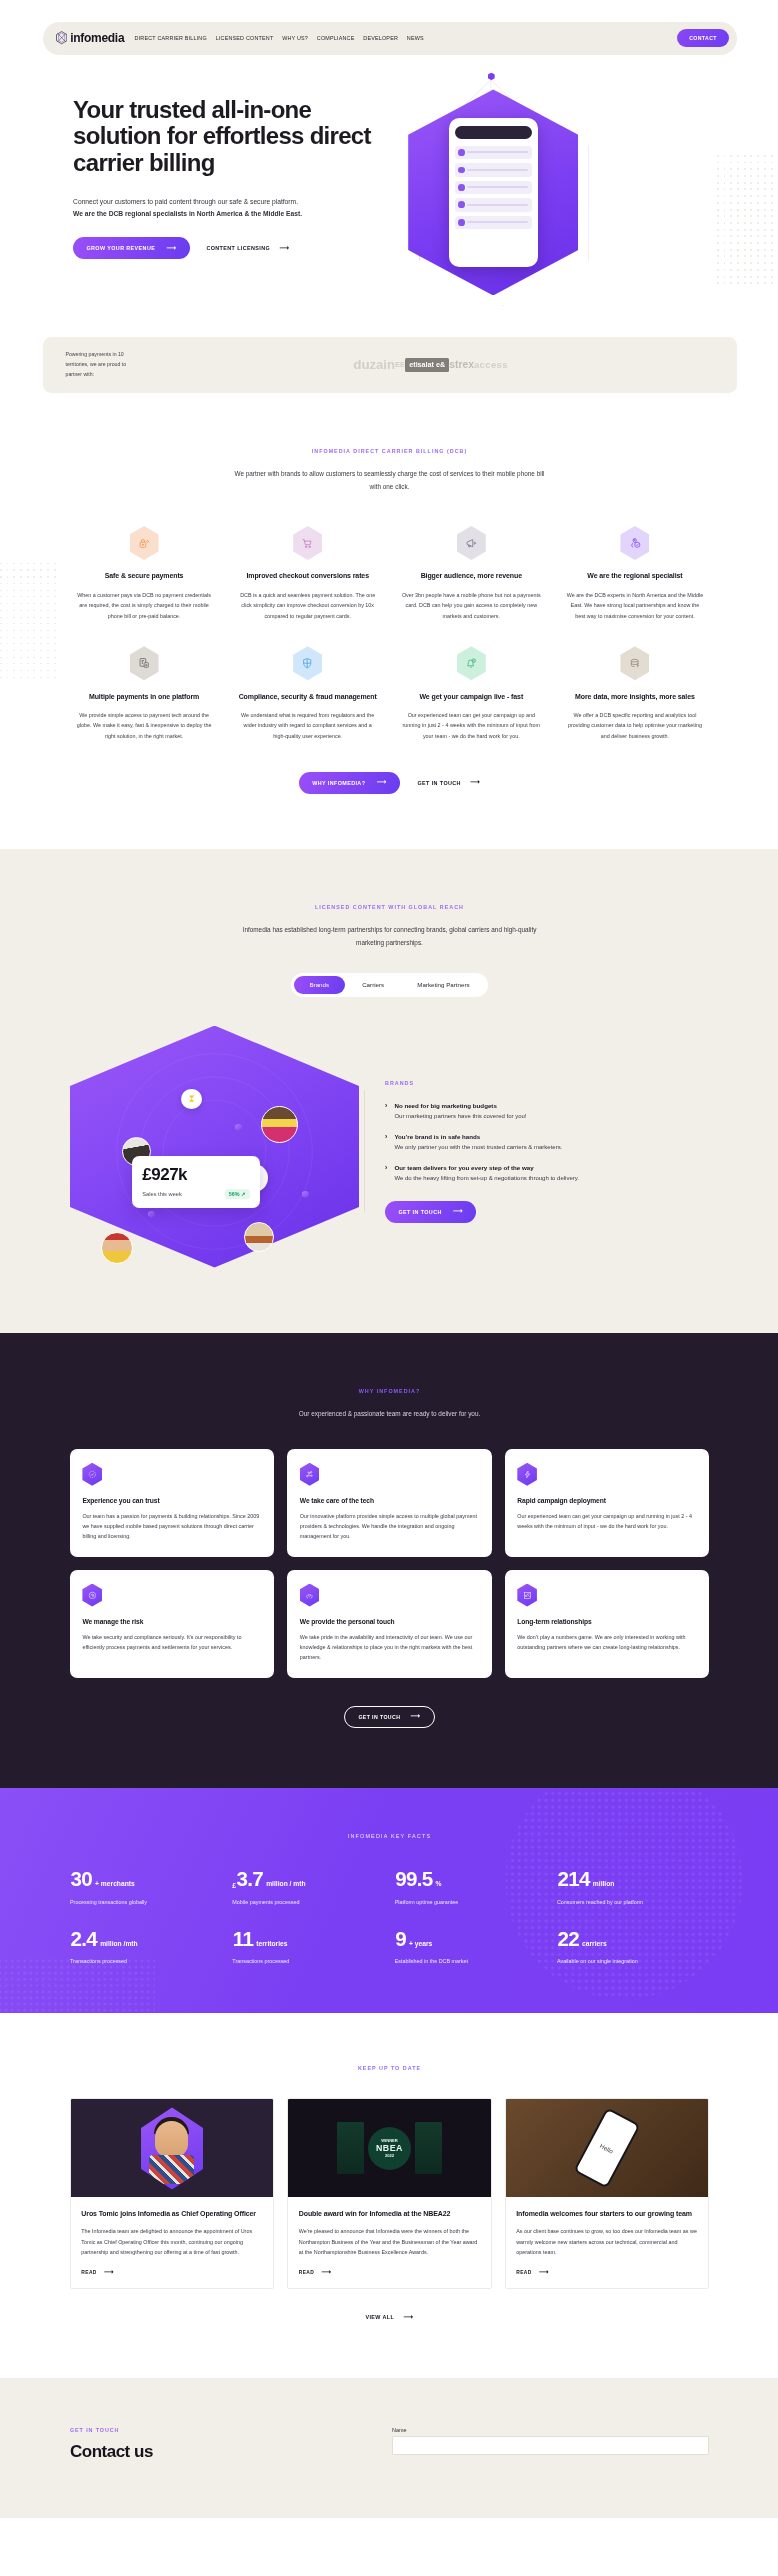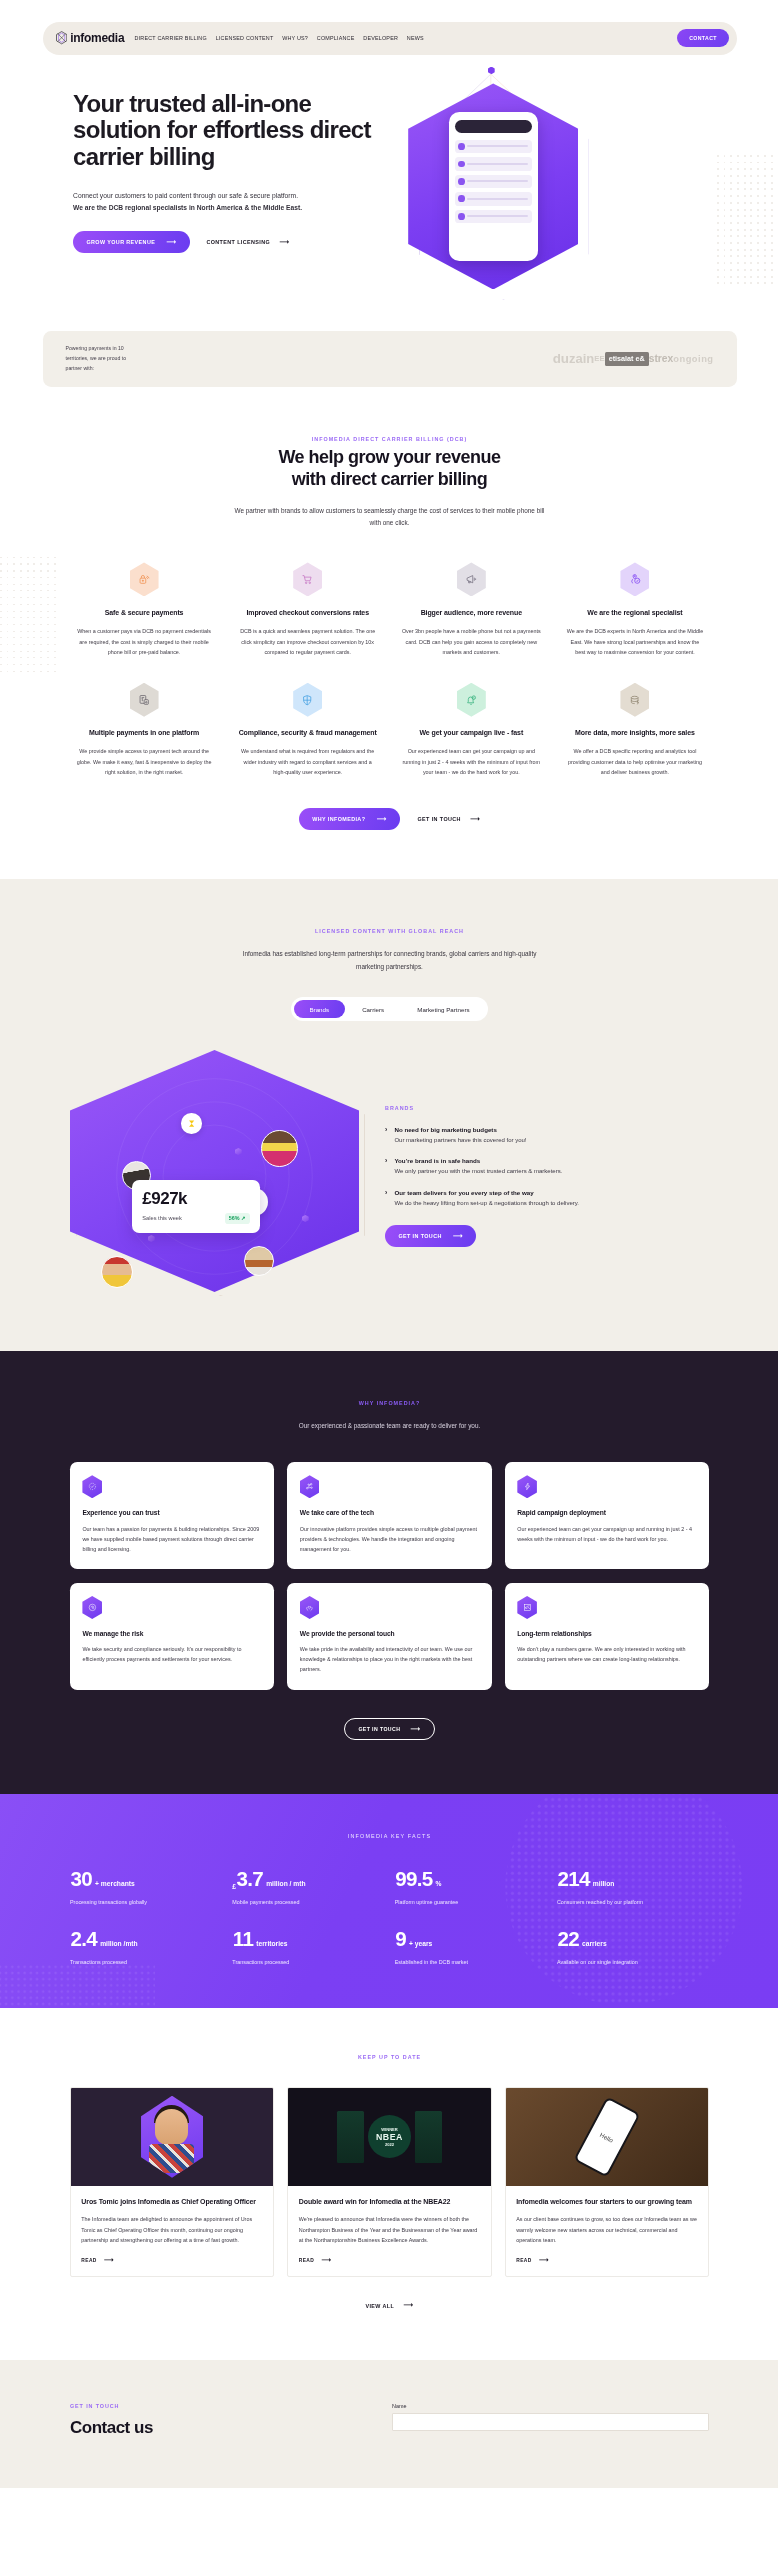--- a/index.html
+++ b/index.html
@@ -4,21 +4,21 @@
 <style>
   * { box-sizing: border-box; margin: 0; padding: 0; }
   html, body { width: 779px; }
   body {
     font-family: "Liberation Sans", sans-serif;
     background: #ffffff;
     color: #1c1c1c;
     -webkit-font-smoothing: antialiased;
   }
   .wrap { width: 779px; position: relative; overflow: hidden; }
-  .container { width: 639px; margin: 2px auto; position: relative; }
+  .container { width: 639px; margin: 8px auto; position: relative; }
 
   
   .hero-sec { background: #ffffff; position: relative; padding-top: 21.6px; }
   .navbar {
     width: 694px; margin: 0 auto; height: 33px;
     background: #f0ece6; border-radius: 16.5px;
     display: flex; align-items: center; padding: 0 7.2px 0 13.4px;
     position: relative; z-index: 20;
   }
   .logo { display: flex; align-items: center; gap: 3.1px; }
@@ -84,21 +84,21 @@
     clip-path: polygon(50% 0%,100% 25%,100% 75%,50% 100%,0% 75%,0% 25%); }
   .dotgrid { position: absolute; opacity: .5; }
   .dotgrid i { position: absolute; width: 1.5px; height: 1.5px; border-radius: 50%; background: #ddd5cc; }
 
   
   .partners {
     width: 694px; margin: 18.5px auto 0; background: #f2efe9; border-radius: 8.2px;
     display: flex; align-items: center; padding: 13.4px 23px; gap: 5.2px;
   }
   .partners-label { font-size: 5.2px; line-height: 1.85; color: #46414c; width: 77px; }
-  .partner-row { display: flex; align-items: center; justify-content: flex-end; flex: 1; }
+  .partner-row { display: flex; align-items: center; justify-content: center; flex: 1; }
   .plogo { color: #cec9c2; font-weight: 700; opacity: .85; }
 
   
   .sec { padding: 47px 0; position: relative; }
   .eyebrow {
     text-align: center; font-size: 5.4px; letter-spacing: 1px;
     color: #9b6bf5; font-weight: 600; margin-bottom: 5.2px; text-transform: uppercase;
   }
   h2.sec-title {
     text-align: center; font-size: 18px; line-height: 1.2; font-weight: 800;
@@ -523,21 +523,21 @@
     </div>
 
     <div class="partners">
       <div class="partners-label">Powering payments in 10 territories, we are proud to partner with:</div>
       <div class="partner-row">
         <span class="plogo" style="font-size:13.4px;">du</span>
         <span class="plogo" style="font-size:13px;">zain</span>
         <span class="plogo" style="font-size:7.7px;line-height:.85;letter-spacing:0;">EE</span>
         <span class="plogo" style="font-size:7.2px;background:#6f6a66;color:#fff;padding:2.6px 4.1px;border-radius:1.5px;">etisalat e&amp;</span>
         <span class="plogo" style="font-size:10.3px;color:#b9b3ab;">strex</span>
-        <span class="plogo" style="font-size:9.3px;letter-spacing:0.5px;">ongoing</span>
+        <span class="plogo" style="font-size:9.3px;letter-spacing:0.5px;">access</span>
       </div>
     </div>
   </section>
 
   <section class="sec">
     <div class="dotgrid" id="dg-left" style="left:0;top:170px;width:62px;height:118px;">
         <i style="left: 0px; top: 0px;"></i>
         <i style="left: 6.7px; top: 0px;"></i>
         <i style="left: 13.4px; top: 0px;"></i>
         <i style="left: 20px; top: 0px;"></i>
@@ -695,24 +695,20 @@
         <i style="left: 13.4px; top: 114px;"></i>
         <i style="left: 20px; top: 114px;"></i>
         <i style="left: 27px; top: 114px;"></i>
         <i style="left: 33px; top: 114px;"></i>
         <i style="left: 40px; top: 114px;"></i>
         <i style="left: 47px; top: 114px;"></i>
         <i style="left: 54px; top: 114px;"></i>
       </div>
     <div class="container">
       <div class="eyebrow">INFOMEDIA DIRECT CARRIER BILLING (DCB)</div>
-      <h2 class="sec-title">
-        <span>We help grow your revenue</span><br>
-        <span>with direct carrier billing</span>
-      </h2>
       <p class="sec-lede">We partner with brands to allow customers to seamlessly charge the cost of services to their mobile phone bill with one click.</p>
 
       <div class="feat-grid">
         <div class="feat">
           <div class="feat-hex" style="background:#fbdfcd">
             <svg width="12.4" height="12.4" viewBox="0 0 24 24" fill="none" stroke="#f08c4a" stroke-width="1.4">
               <rect x="4" y="10" width="11" height="10" rx="2"></rect>
                 <path d="M6.5 10V7.8a3 3 0 0 1 6 0V10"></path>
               <circle cx="9.5" cy="15" r="1.1" fill="#f08c4a"></circle>
                 <path d="M16 8.5a4 4 0 0 1 2.8 2.8M17 5.8a7 7 0 0 1 4.4 4.4"></path>

